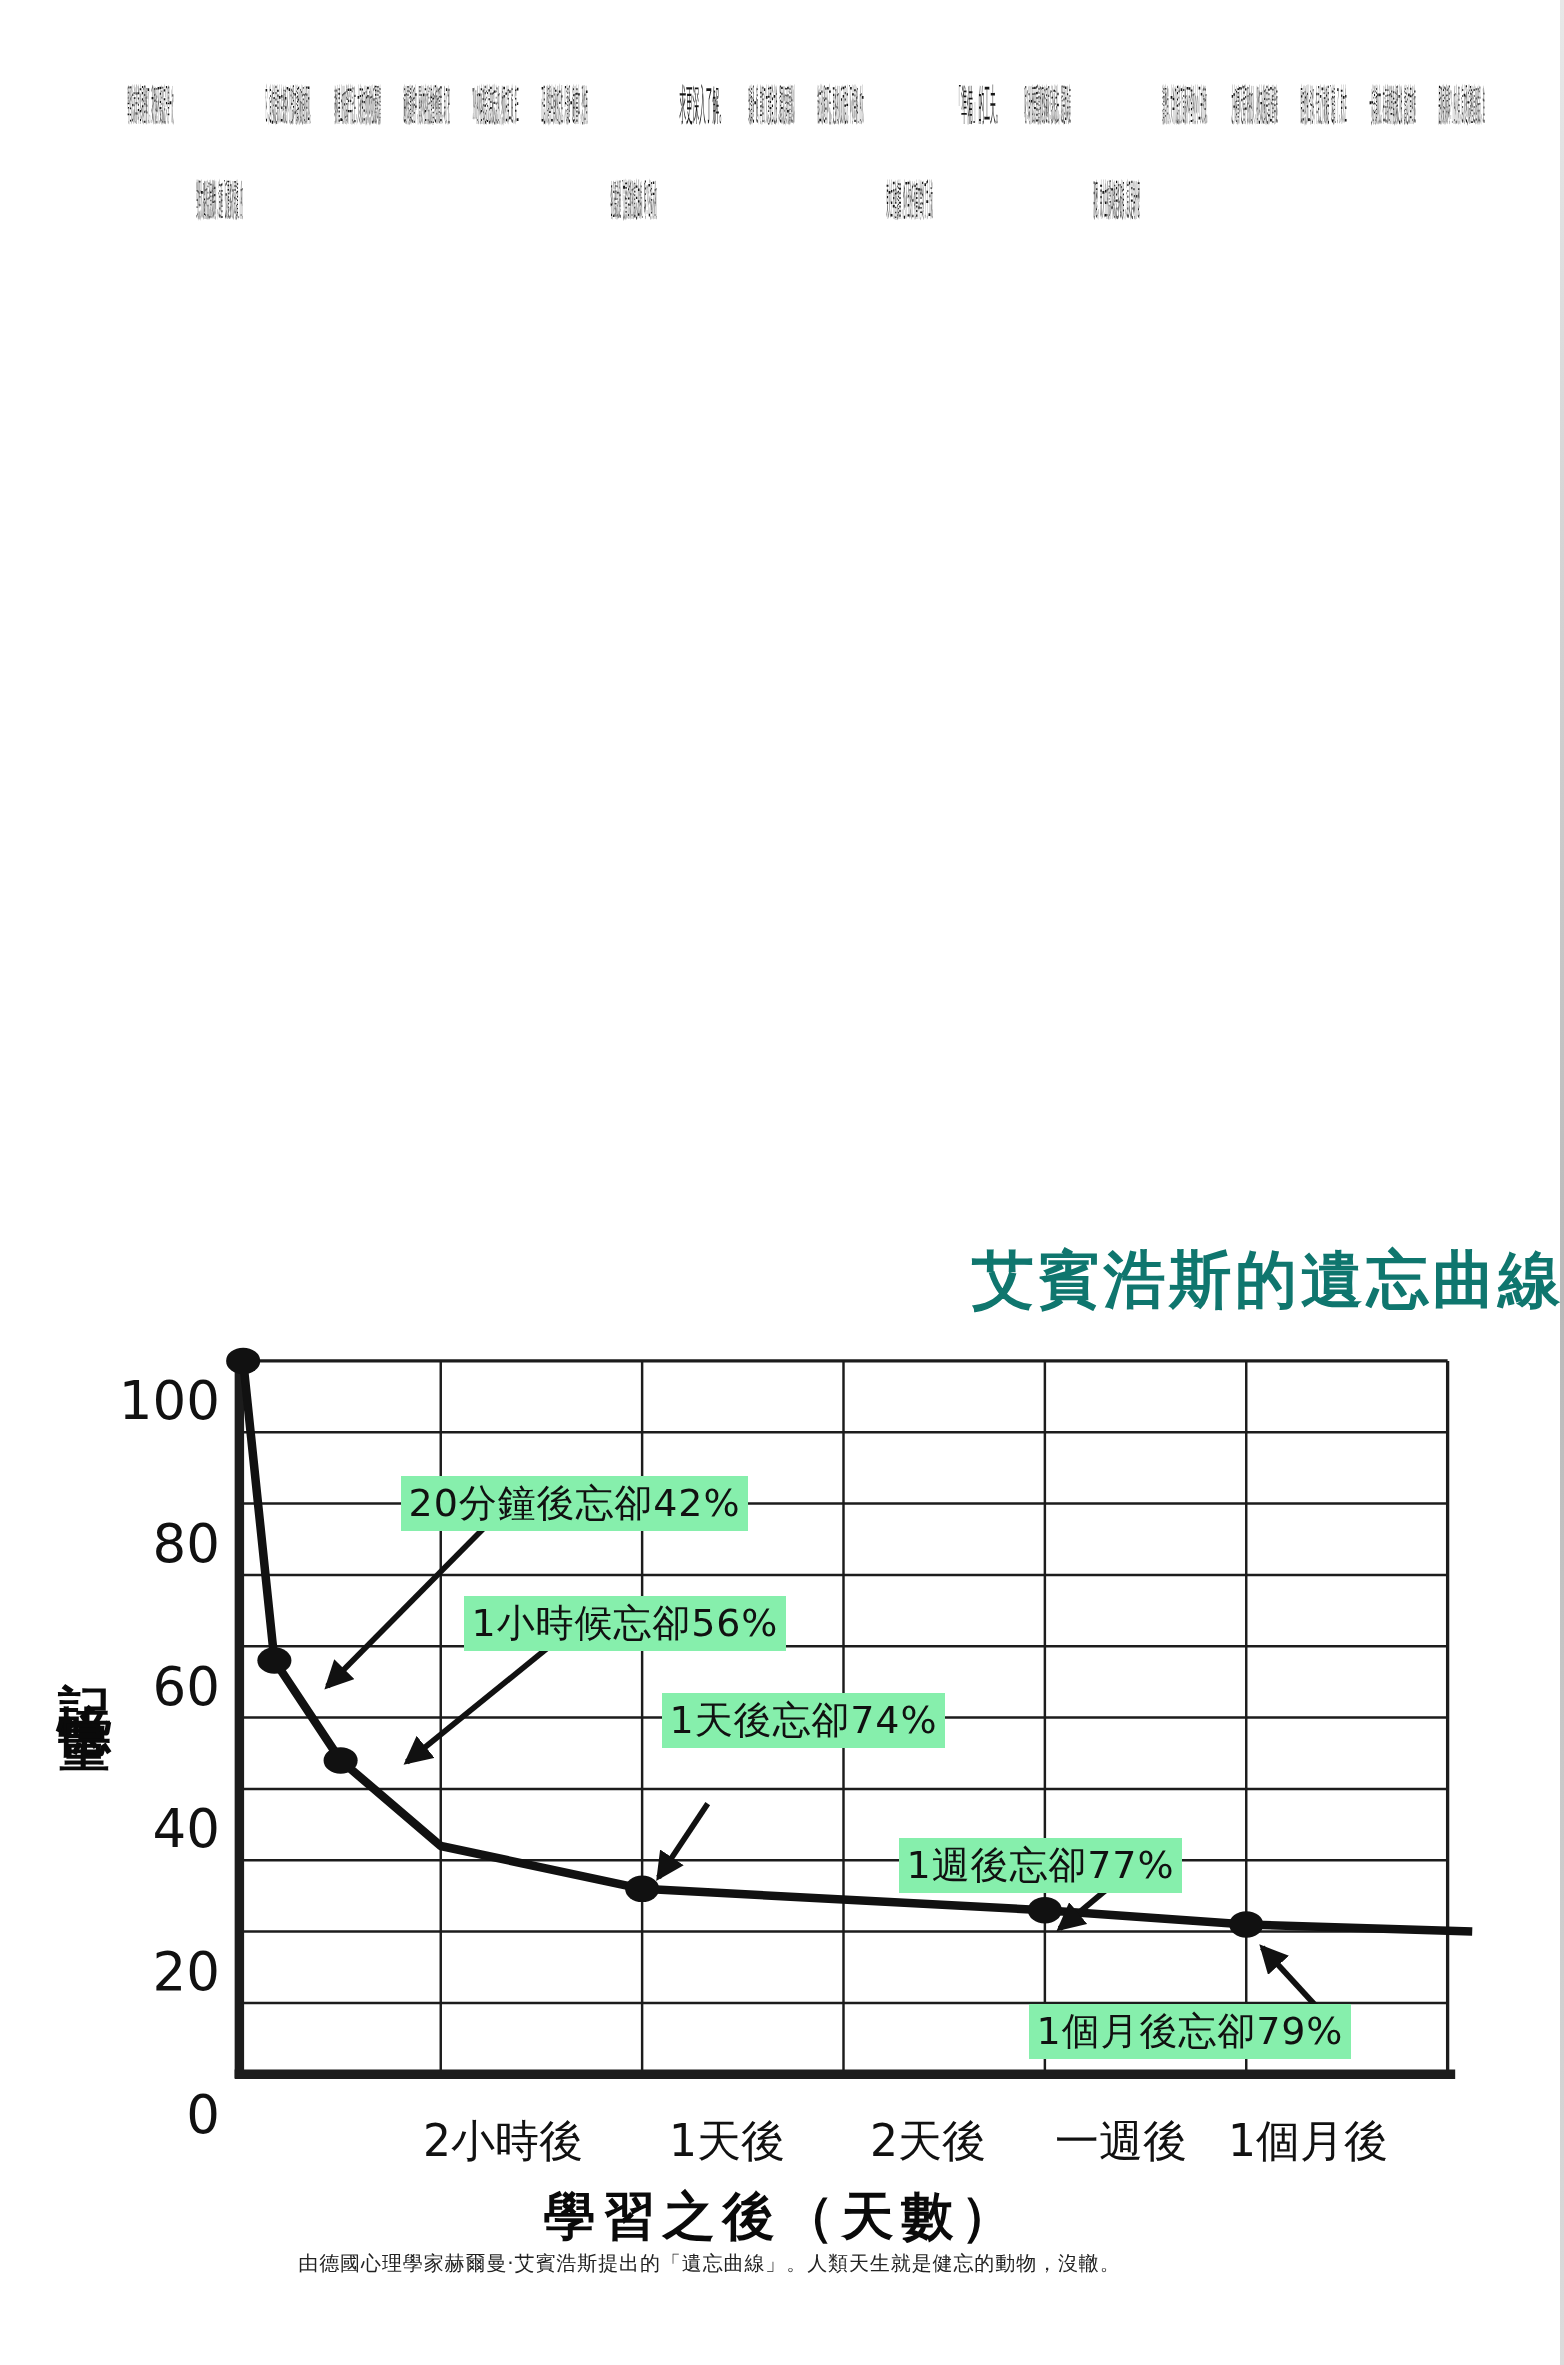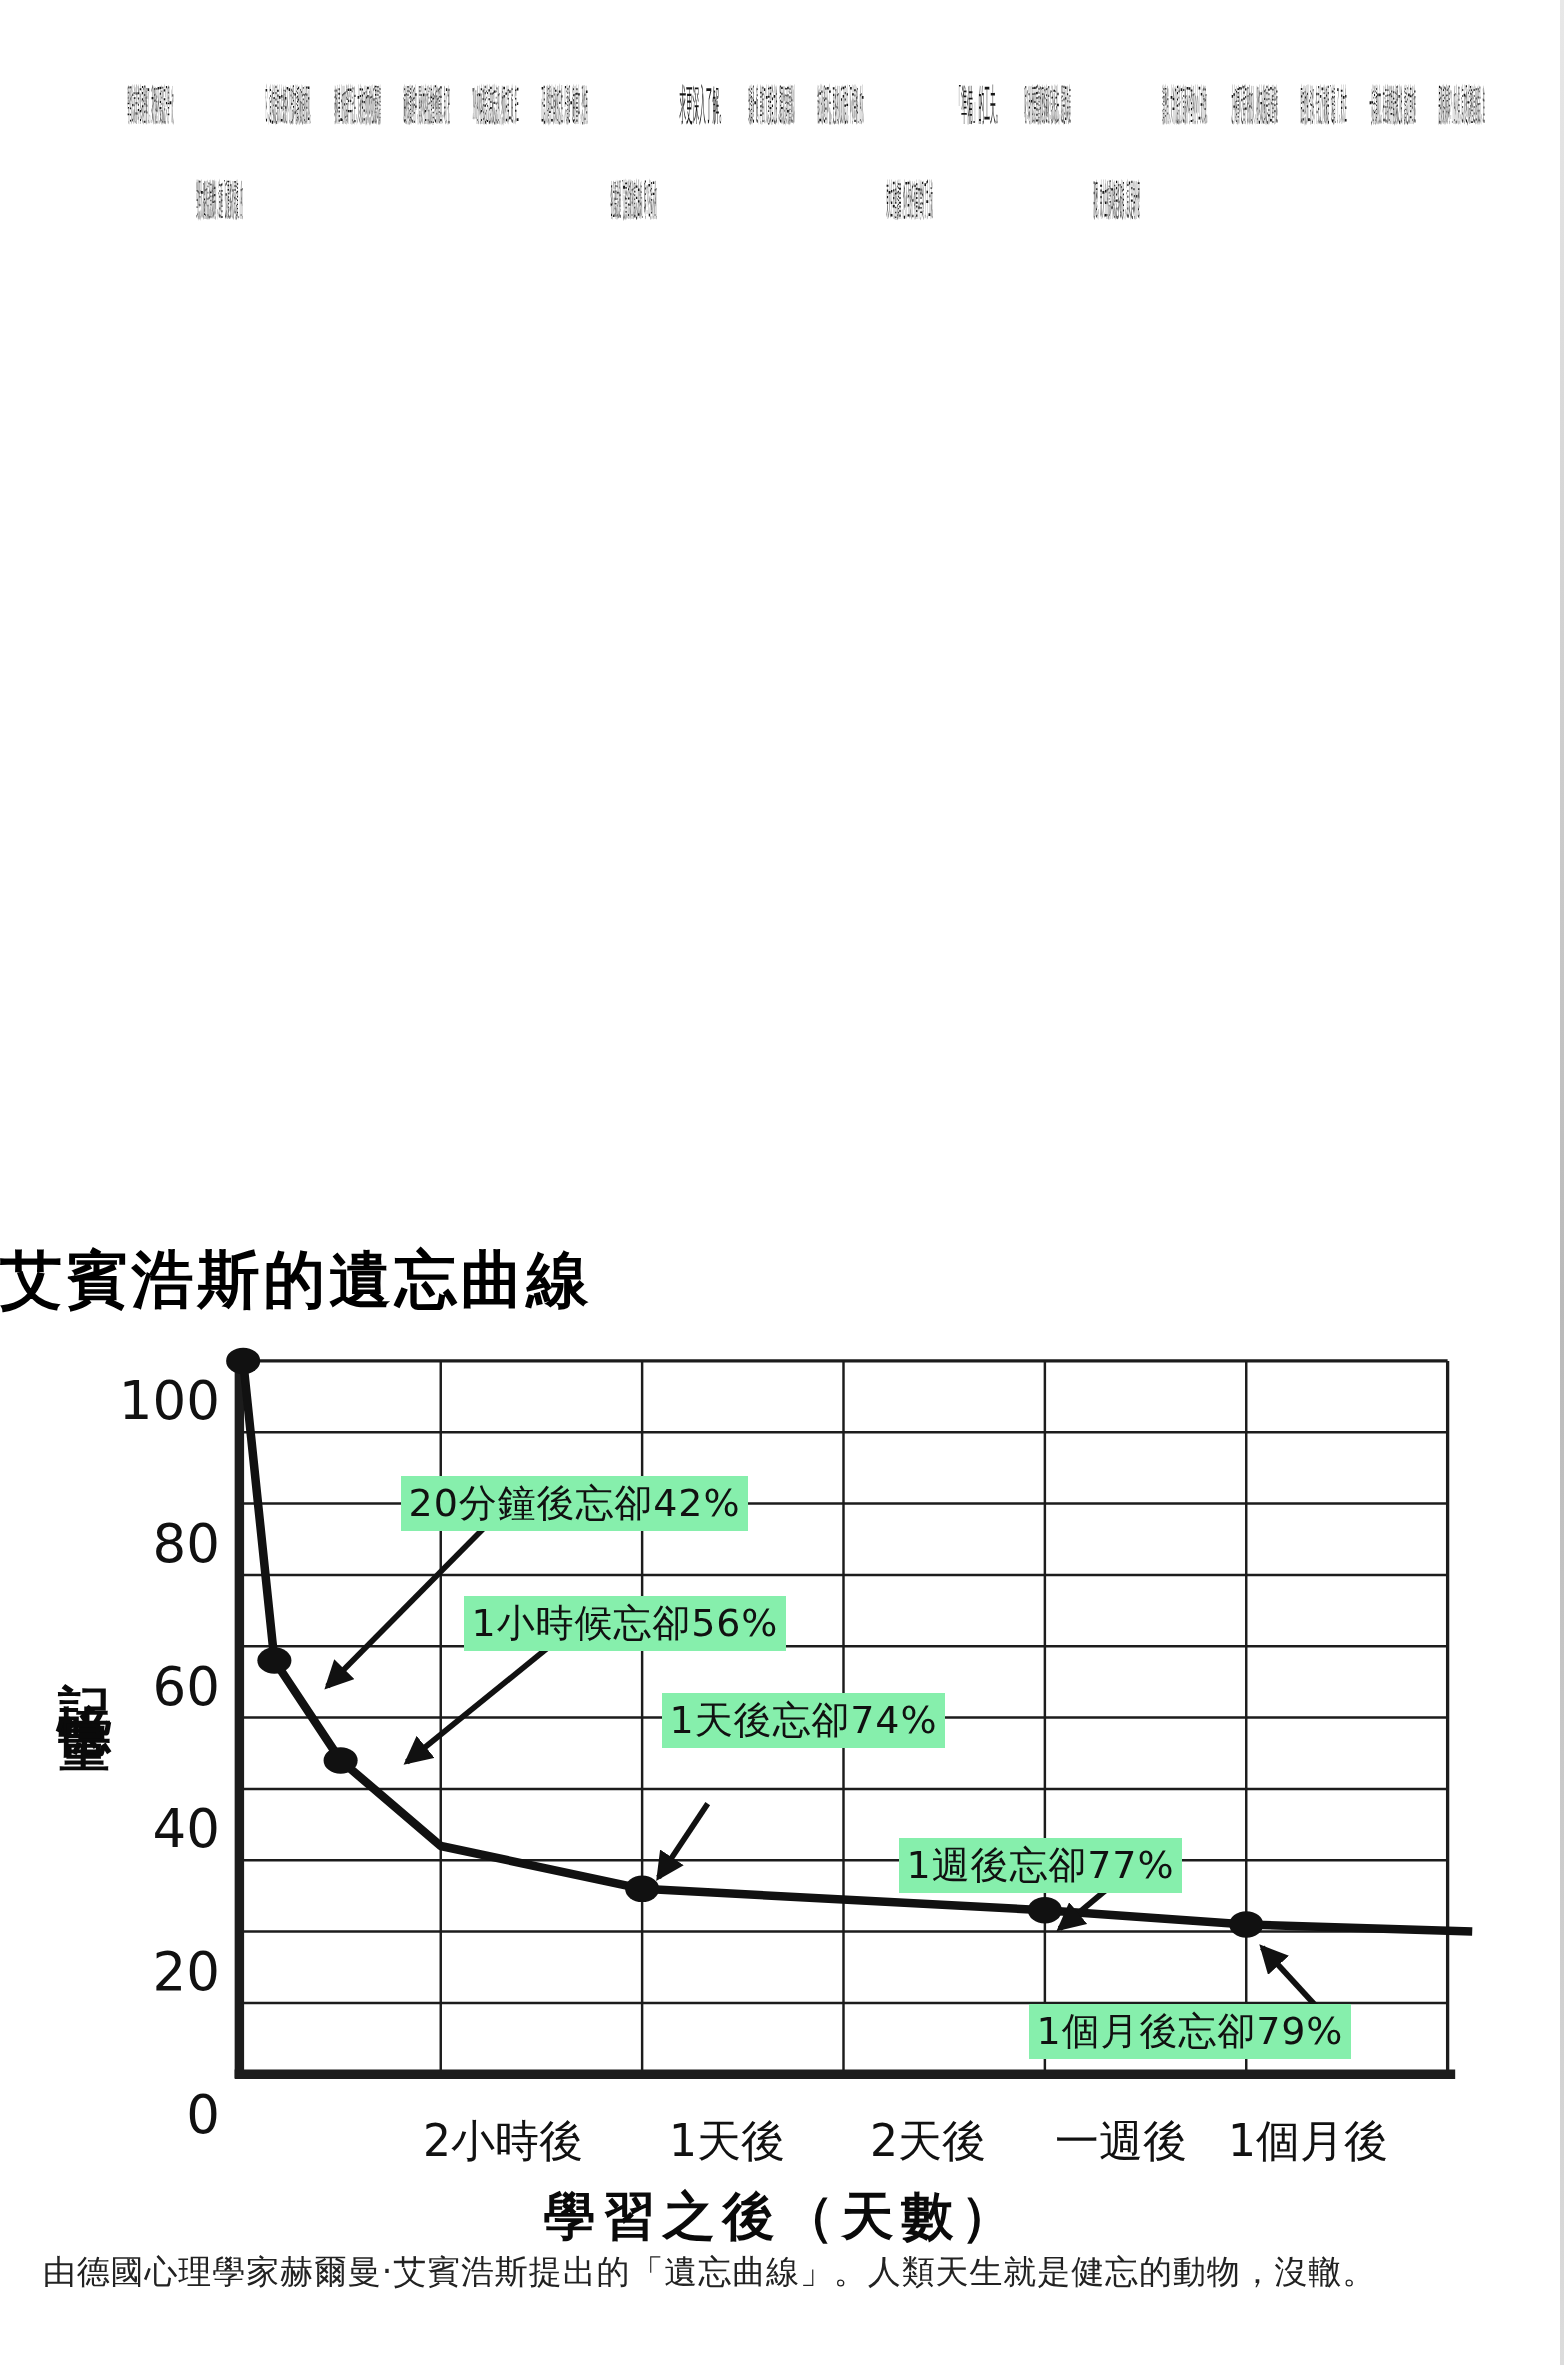--- a/index.html
+++ b/index.html
@@ -17,43 +17,43 @@
     writing-mode:vertical-rl;-webkit-writing-mode:vertical-rl;
     text-combine-upright:digits 2;-webkit-text-combine:horizontal;
     width:69px;height:1140px;
     font-size:42px;letter-spacing:5.7px;line-height:69px;
     font-family:"DejaVu Serif","DejaVu Sans",serif;
     color:#151515;text-align:left;
   }
   .tcol.indent{padding-top:95px;height:1046px;}
   
   .chart-title{
-    position:absolute;left:0;top:1238px;width:1564px;text-align:left;
-    font-size:62px;font-weight:900;letter-spacing:3.8px;color:#000000;
+    position:absolute;left:0;top:1238px;width:1564px;text-align:right;
+    font-size:62px;font-weight:900;letter-spacing:3.8px;color:#0f766e;
   }
   .ylab{
     position:absolute;left:49px;top:1639px;
     writing-mode:vertical-rl;-webkit-writing-mode:vertical-rl;
     font-size:53px;font-weight:900;letter-spacing:21px;color:#0a0a0a;
   }
   .ytick{
     position:absolute;left:76px;width:144px;text-align:right;
     font-size:53px;line-height:55px;color:#111;margin-top:39px;
   }
   .xtick{
     position:absolute;top:2112px;width:284px;text-align:right;
     font-size:44px;color:#111;
   }
   .xaxis-title{
     position:absolute;left:0;top:2182px;width:1564px;text-align:center;
     font-size:52px;font-weight:900;letter-spacing:7.6px;color:#0a0a0a;
   }
   .caption{
     position:absolute;left:0;top:2250px;width:1419px;text-align:center;
-    font-size:33px;color:#222;letter-spacing:0.9px;
+    font-size:20px;color:#222;letter-spacing:0.9px;
   }
   .anno{
     position:absolute;font-size:38px;color:#111;background:#86efac;
     padding:1.9px 7.6px;white-space:nowrap;letter-spacing:0.9px;
   }
   svg#chart-svg{position:absolute;left:0;top:0;}
   .scan-edge{
     position:absolute;right:0;top:0;width:3.8px;height:2366px;
     background:linear-gradient(to bottom,#e8e8e8,#b9b9b9 55%,#dcdcdc);
   }

